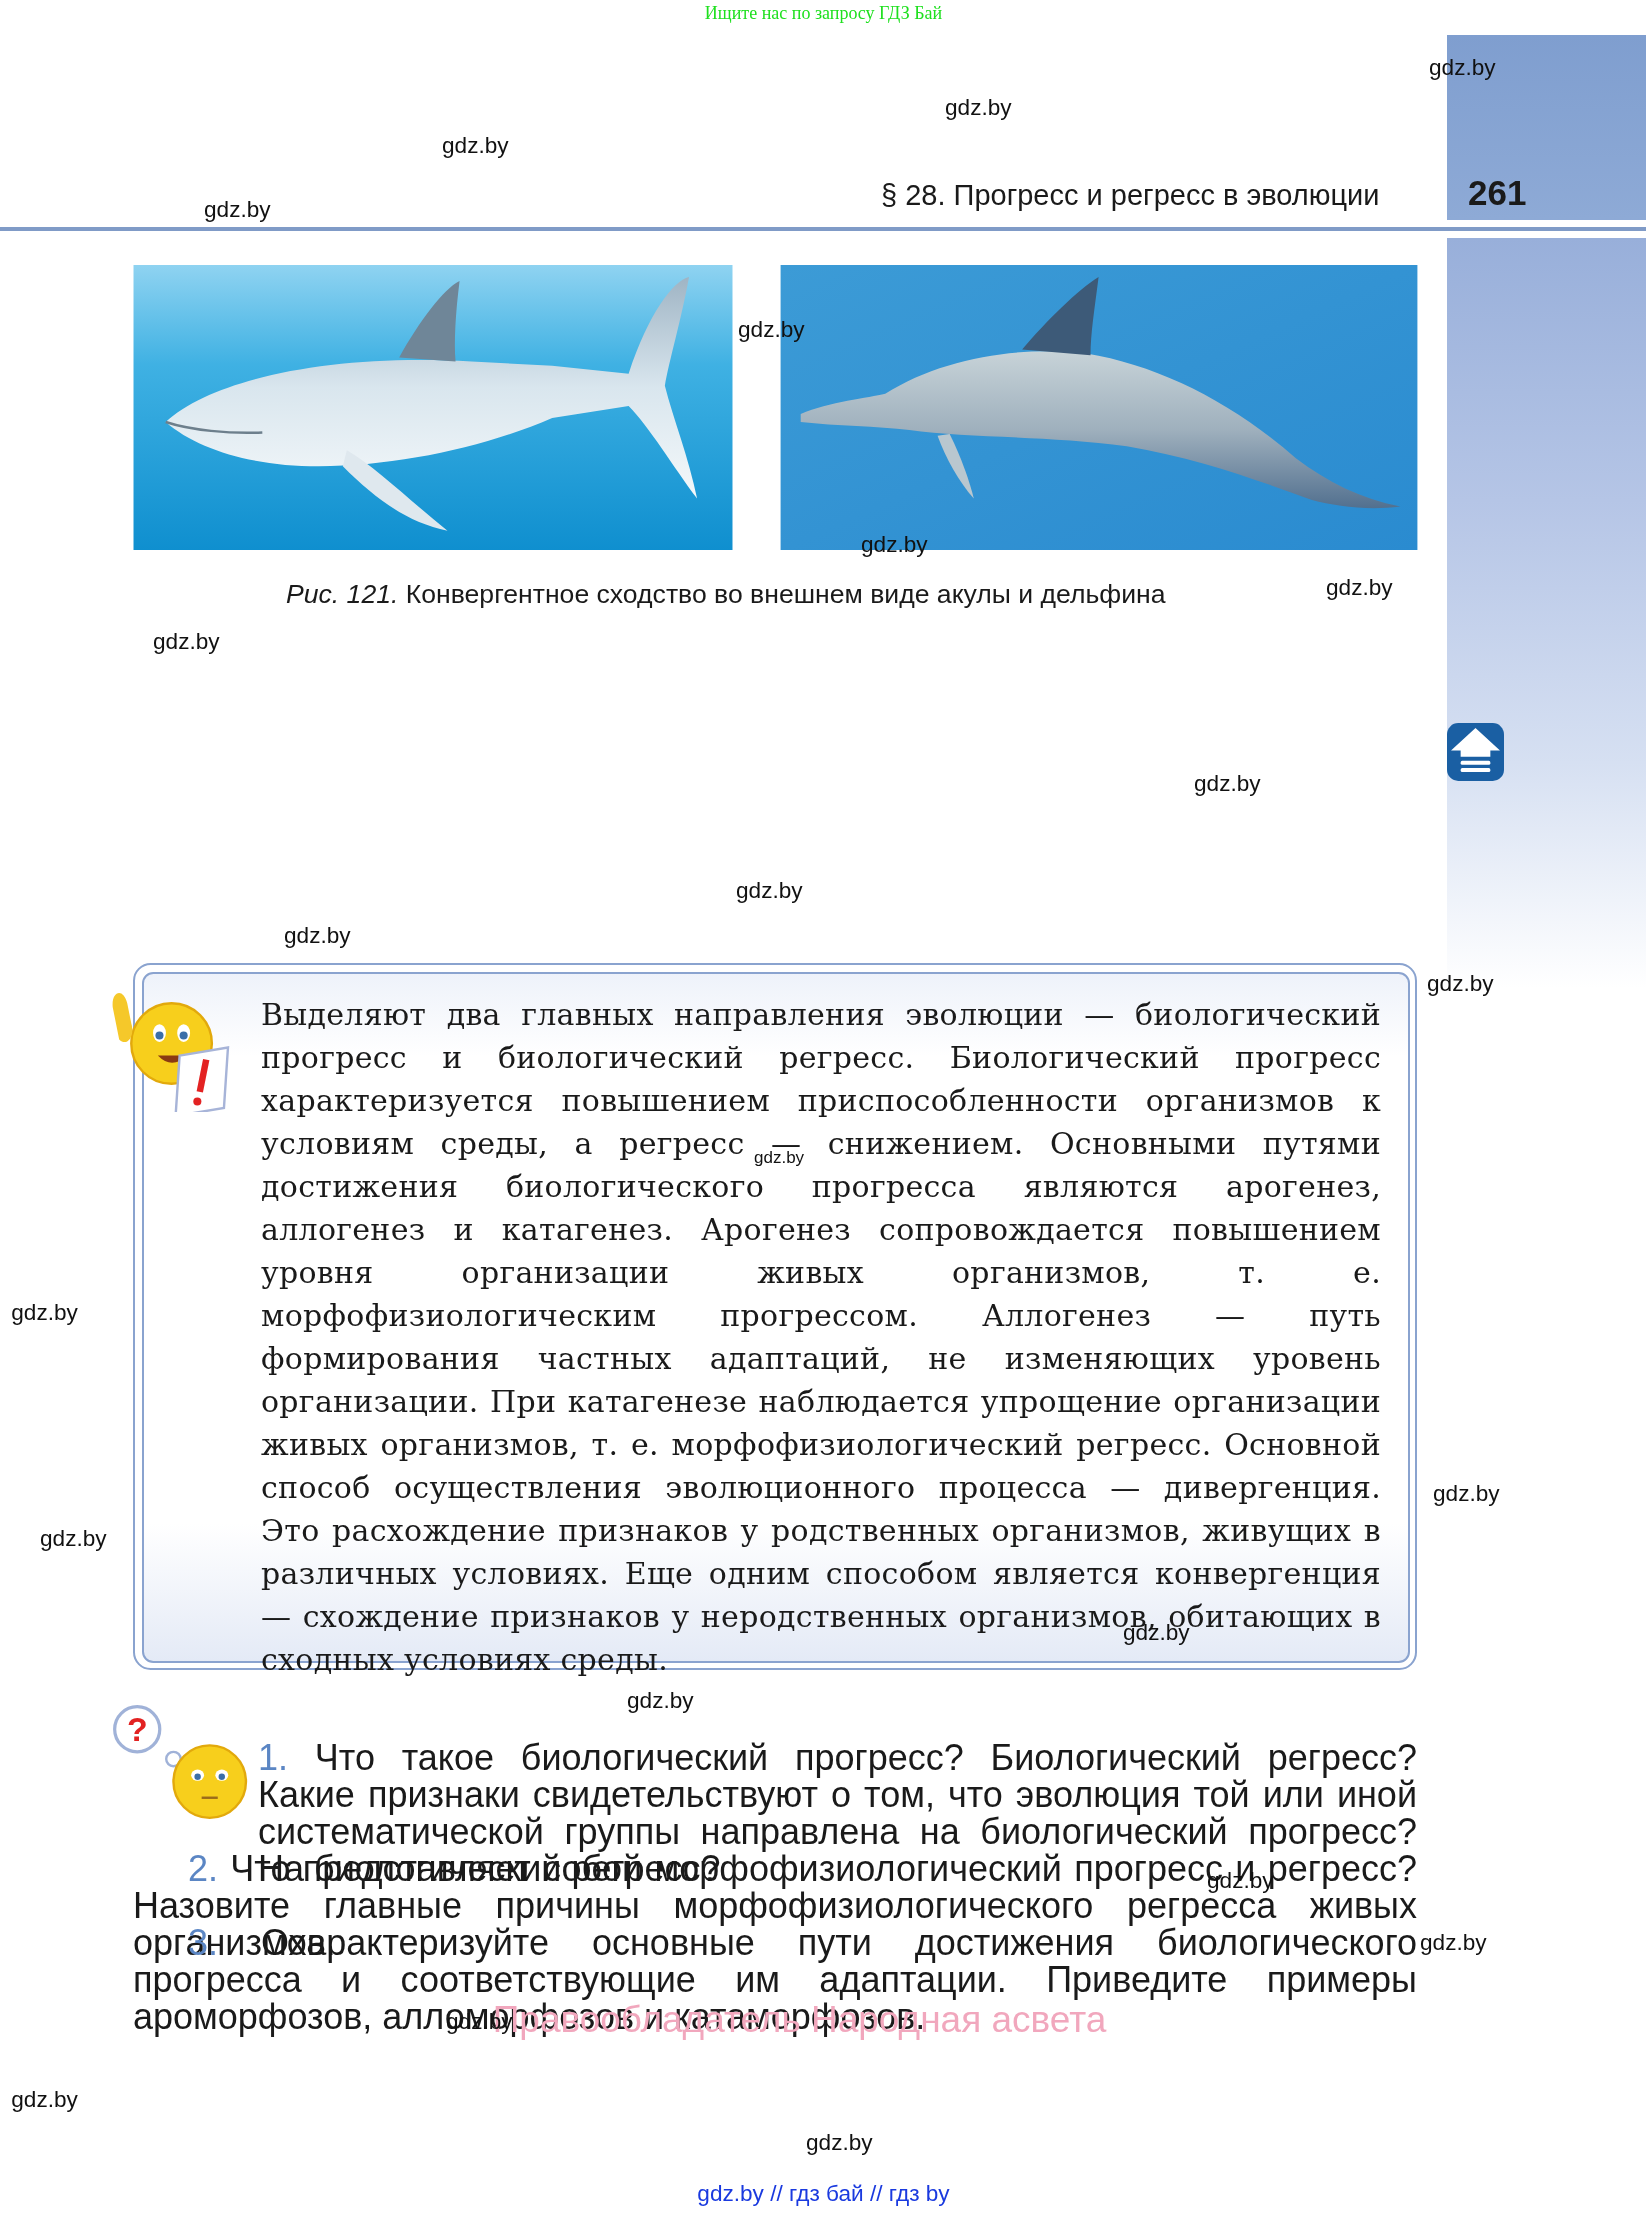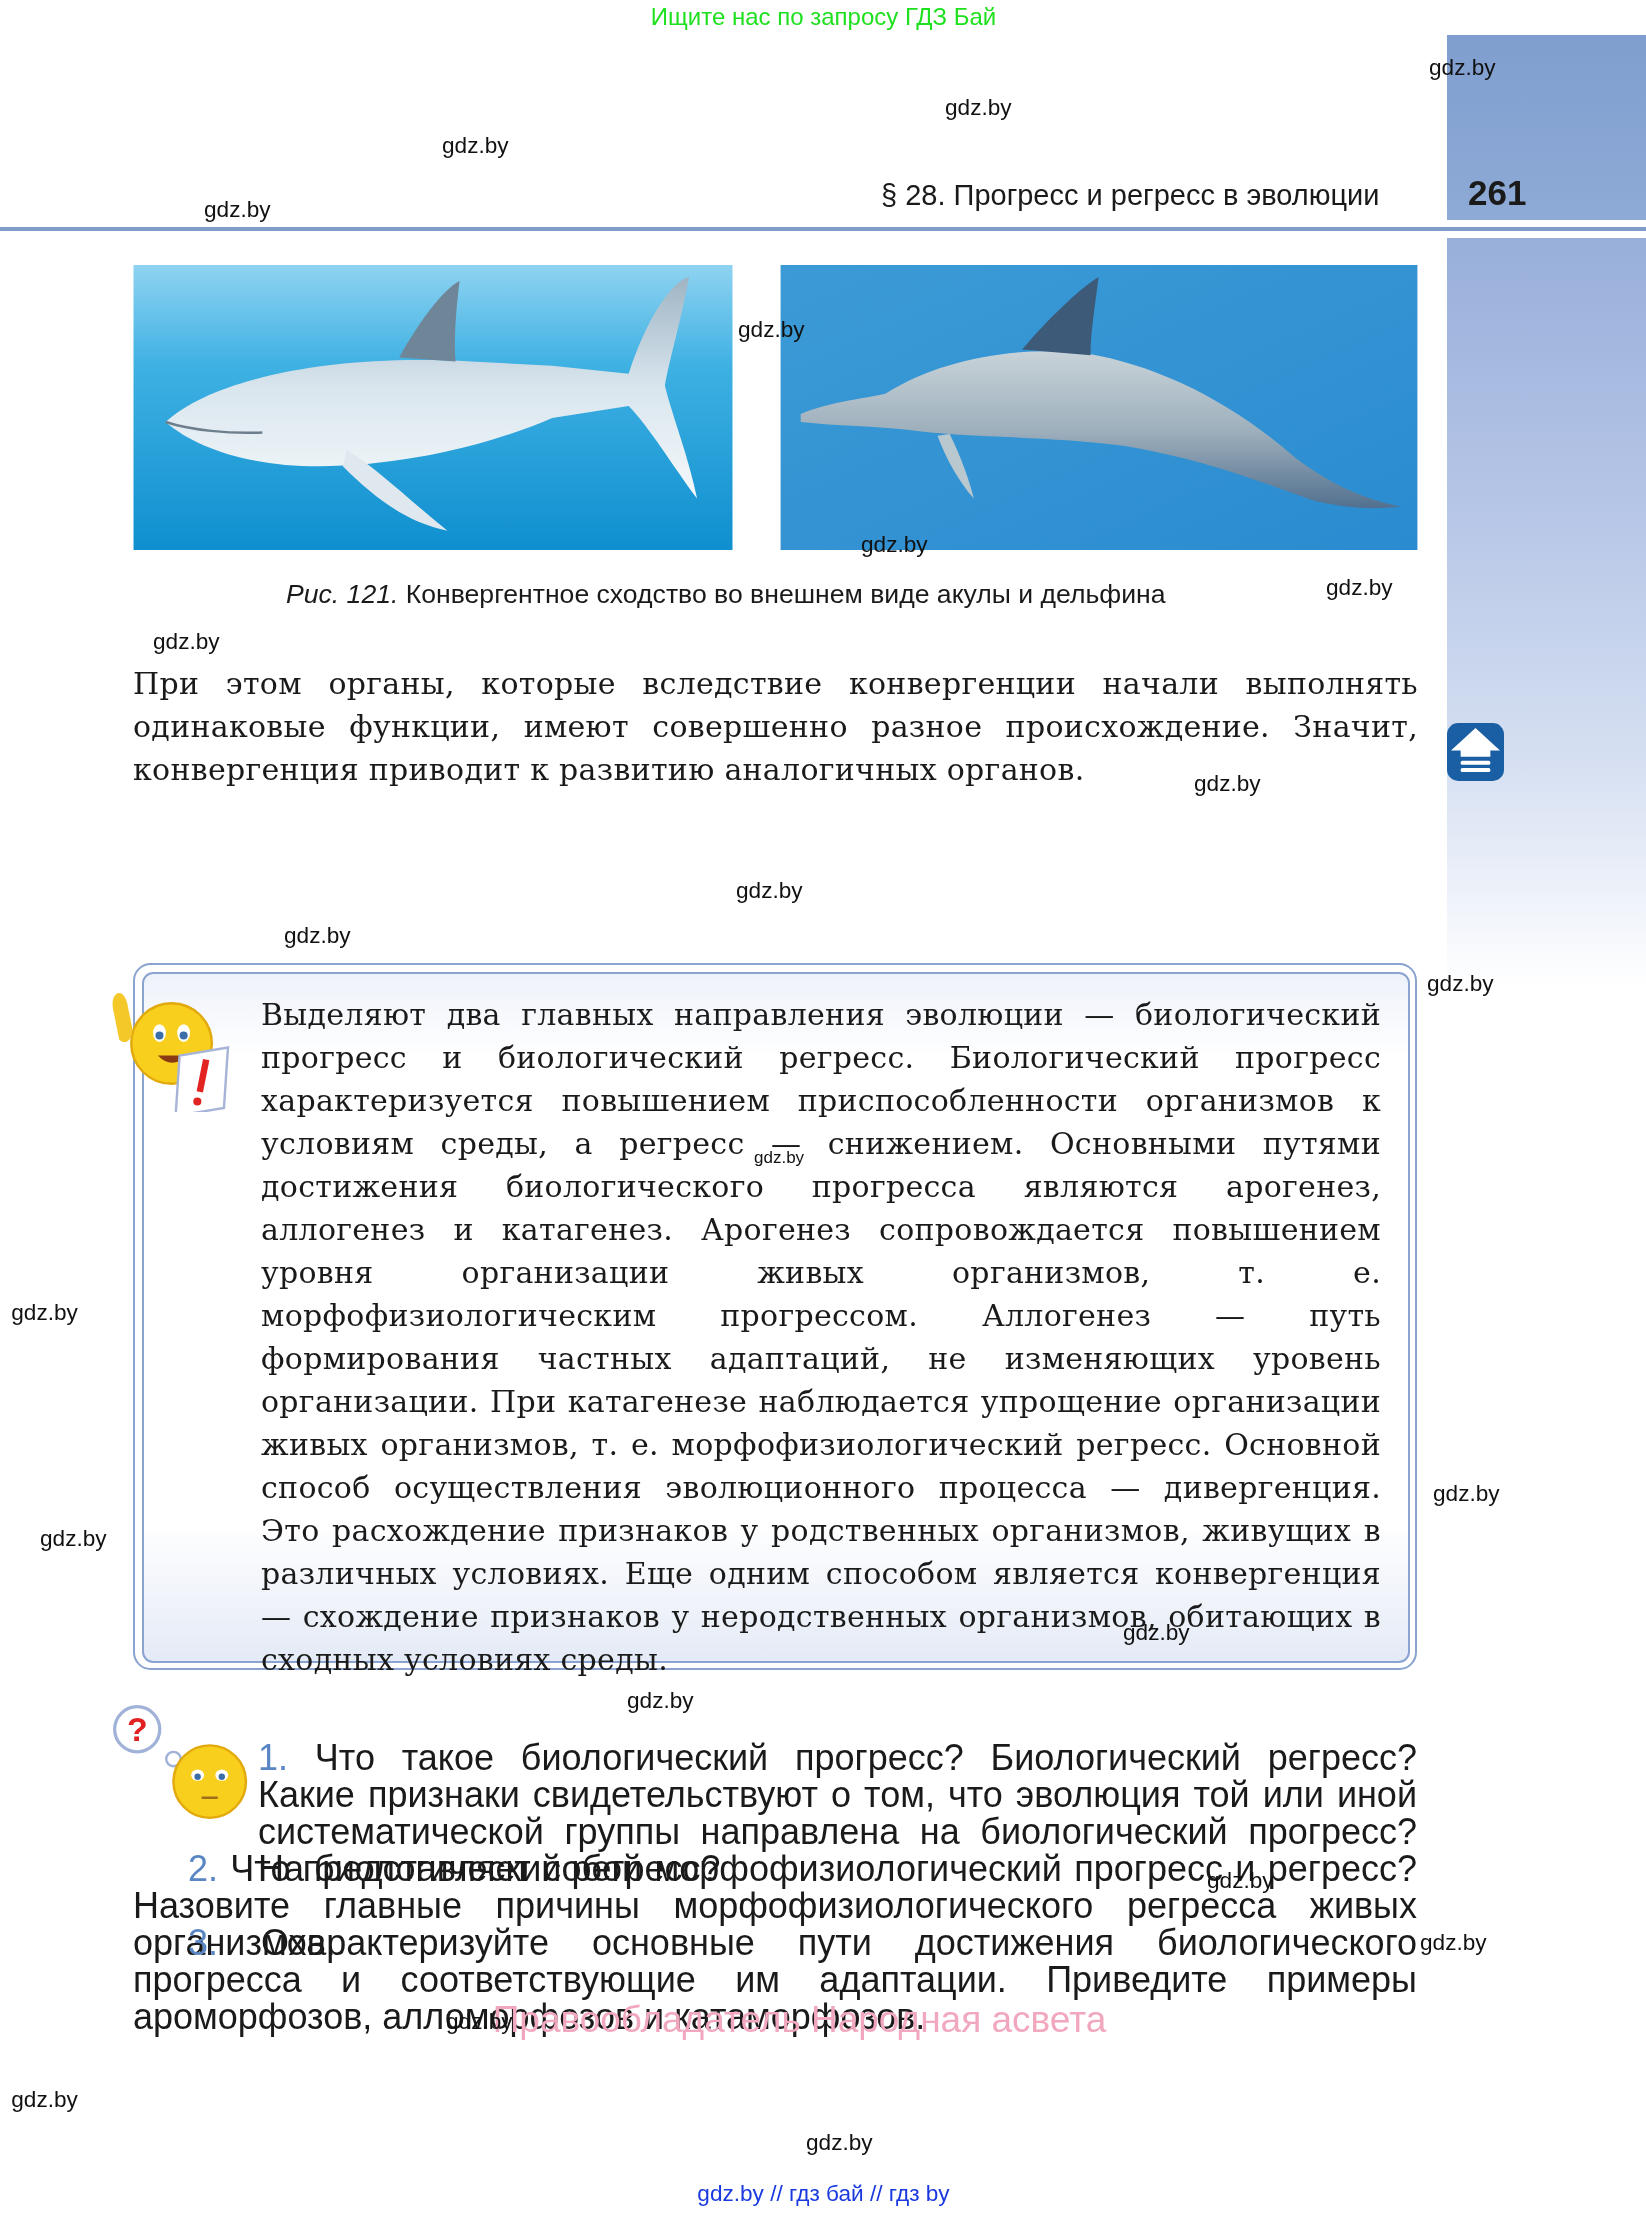--- a/index.html
+++ b/index.html
@@ -1,21 +1,21 @@
 <!DOCTYPE html>
 <html style="font-size:13px"><head>
 <meta charset="utf-8">
 <style>
   html, body { margin:0; padding:0; }
   body {
     width:1647px; height:2216px; position:relative; overflow:hidden;
     background:#ffffff; font-family:"Liberation Sans", sans-serif; color:#1a1a1a;
   }
   .abs { position:absolute; }
-  .top-link { left:0; width:1647px; top:3.2px; text-align:center; font-size:24px; color:#1ee01e; }
+  .top-link { left:0; width:1647px; top:3.2px; text-align:center; font-size:18px; color:#1ee01e;font-family:Liberation Serif, serif; }
   .side-head { left:1447px; top:35px; width:200px; height:185px; background:linear-gradient(#7f9ecf,#8eaad6); }
   .page-num { left:1468px; top:173px; font-size:35px; font-weight:bold; color:#1a1a1a; }
   .rule { left:0; top:227px; width:1647px; height:4px; background:#809bc7; }
   .side-body { left:1447px; top:238px; width:200px; height:750px;
     background:linear-gradient(#98afda 0%, #b5c5e6 35%, #d6e0f2 70%, #ffffff 100%); }
   .sec-title { left:881px; top:179px; font-size:29px; color:#1a1a1a; white-space:nowrap; }
   .home-icon { left:1447px; top:723px; width:57px; height:58px; }
   .photo { top:265px; height:285px; overflow:hidden; }
   .shark { left:133px; width:600px; }
   .dolphin { left:780px; width:638px; }
@@ -96,21 +96,20 @@
     <rect width="791" height="354" fill="url(#sea2)"></rect>
     <path d="M25,185 C60,170 110,165 130,160 C200,115 300,100 380,110 C470,125 560,170 640,240 C680,270 720,290 770,300 C730,305 690,300 660,292 C600,270 520,240 430,225 C330,212 230,215 160,205 C120,200 70,200 25,195 Z" fill="url(#dolbody)"></path>
     <path d="M300,105 C330,70 370,30 395,15 C390,55 385,85 385,112 Z" fill="#3d5a78"></path>
     <path d="M210,210 C225,240 235,270 240,290 C222,270 205,240 195,212 Z" fill="#b9c7cf"></path>
   </svg>
 </div>
 
 <div class="abs caption"><i>Рис. 121.</i><span> Конвергентное сходство во внешнем виде акулы и дельфина</span></div>
 
 <div class="abs serif-p body1">
-  <div>При этом органы, которые вследствие конвергенции начали выполнять одинаковые функции, имеют совершенно разное происхождение. Значит, конвергенция приводит к развитию аналогичных органов.</div>
 </div>
 
 <div class="abs box-outer"></div>
 <div class="abs box-inner"></div>
 <div class="abs serif-p box-text">
   <div class="first">Выделяют два главных направления эволюции — биологический прогресс и биологический регресс. Биологический прогресс характеризуется повышением приспособленности организмов к условиям среды, а регресс — снижением. Основными путями достижения биологического прогресса являются арогенез, аллогенез и катагенез. Арогенез сопровождается повышением уровня организации живых организмов, т. е. морфофизиологическим прогрессом. Аллогенез — путь формирования частных адаптаций, не изменяющих уровень организации. При катагенезе наблюдается упрощение организации живых организмов, т. е. морфофизиологический регресс. Основной способ осуществления эволюционного процесса — дивергенция. Это расхождение признаков у родственных организмов, живущих в различных условиях. Еще одним способом является конвергенция — схождение признаков у неродственных организмов, обитающих в сходных условиях среды.</div>
 </div>
 <svg class="abs smiley-excl" viewBox="0 0 170 170">
   <circle cx="95" cy="85" r="50" fill="#f7cf1c"></circle>
   <circle cx="95" cy="85" r="50" fill="none" stroke="#e2a90c" stroke-width="3"></circle>

